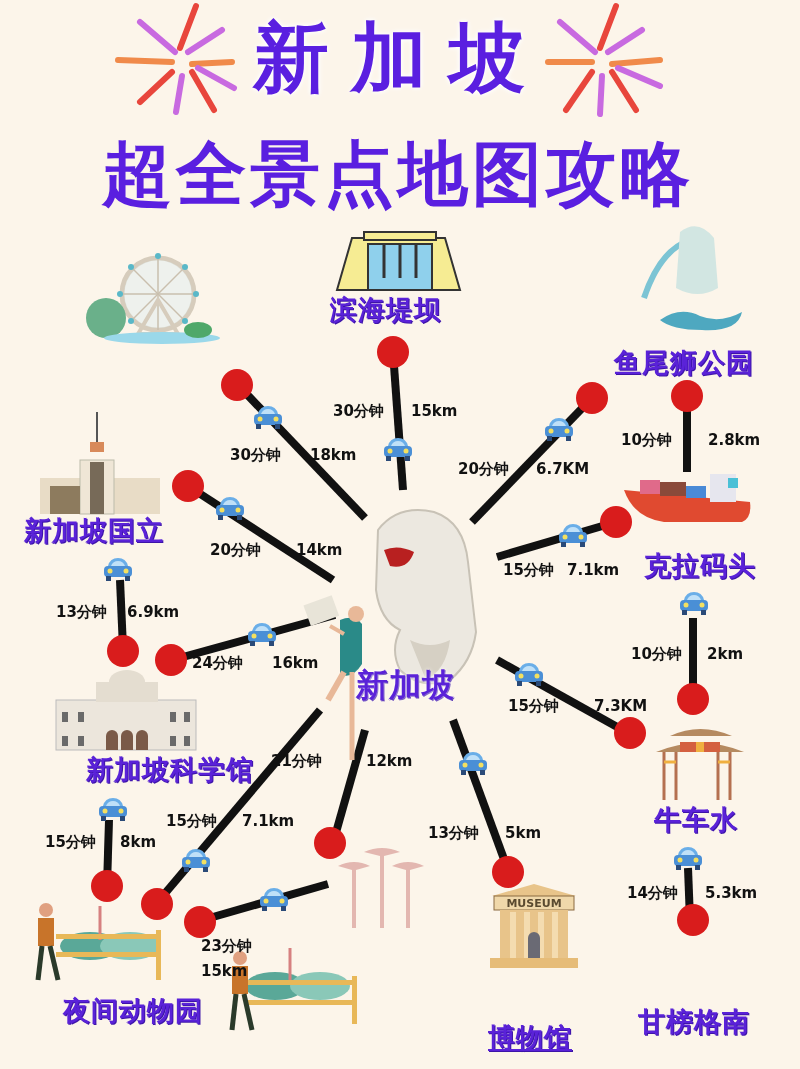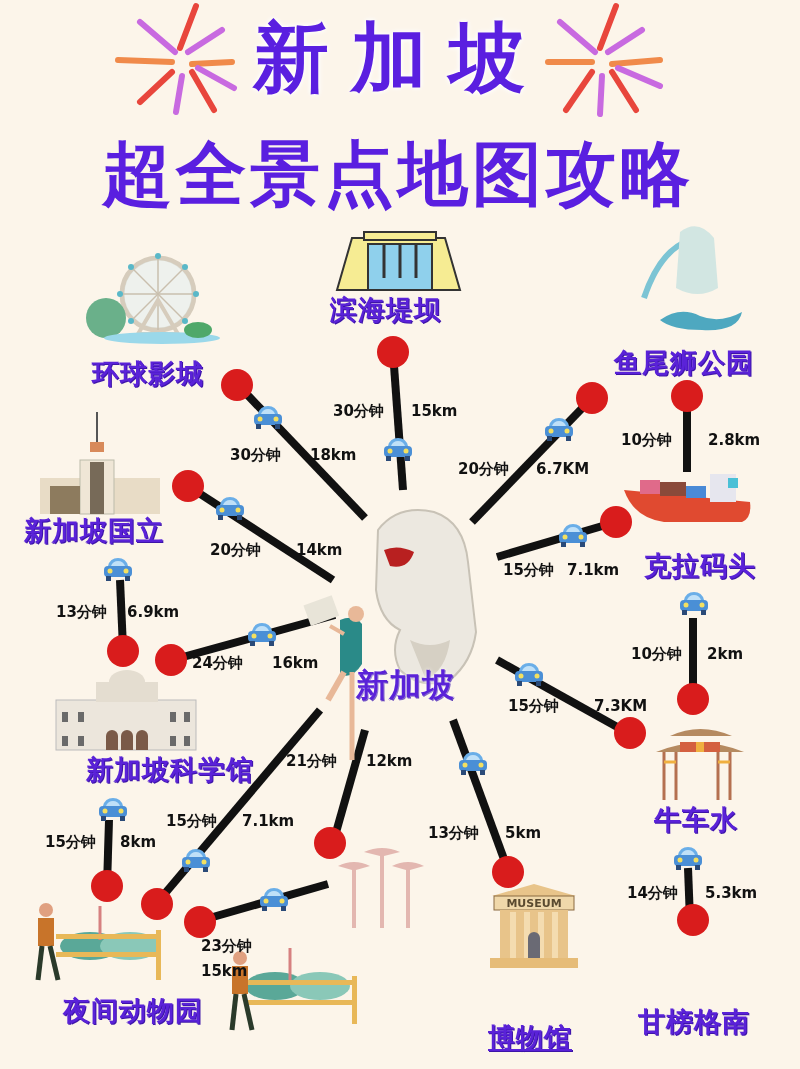--- a/index.html
+++ b/index.html
@@ -257,21 +257,20 @@
       <line x1="344" y1="672" x2="328" y2="700" stroke="#e8b898" stroke-width="6"></line>
       <line x1="352" y1="672" x2="352" y2="760" stroke="#e8b898" stroke-width="5"></line>
       <line x1="330" y1="626" x2="344" y2="634" stroke="#e8b898" stroke-width="4"></line>
     </g>
   </svg>
 
   <div class="title1">新加坡</div>
   <div class="title2">超全景点地图攻略</div>
 
   <div class="place" style="left:330px;top:292px;">滨海堤坝</div>
-  <div class="place" style="left:92px;top:356px;">环球影城</div>
   <div class="place" style="left:614px;top:345px;">鱼尾狮公园</div>
   <div class="place" style="left:24px;top:513px;">新加坡国立</div>
   <div class="place" style="left:644px;top:548px;">克拉码头</div>
   <div class="place" style="left:58px;top:752px;margin-left:28px;">新加坡科学馆</div>
   <div class="place" style="left:654px;top:802px;">牛车水</div>
   <div class="place" style="left:63px;top:993px;">夜间动物园</div>
   <div class="place" style="left:488px;top:1020px;text-decoration:underline;">博物馆</div>
   <div class="place" style="left:638px;top:1004px;">甘榜格南</div>
   <div class="place center-label" style="left:356px;top:664px;">新加坡</div>
 
@@ -292,21 +291,21 @@
 
   <div class="lbl" style="left:192px;top:654px;">24分钟</div>
   <div class="lbl" style="left:272px;top:654px;">16km</div>
 
   <div class="lbl" style="left:508px;top:697px;">15分钟</div>
   <div class="lbl" style="left:594px;top:697px;">7.3KM</div>
 
   <div class="lbl" style="left:166px;top:812px;">15分钟</div>
   <div class="lbl" style="left:242px;top:812px;">7.1km</div>
 
-  <div class="lbl" style="left:286px;top:752px;">21分钟</div>
+  <div class="lbl" style="left:271px;top:752px;">21分钟</div>
   <div class="lbl" style="left:366px;top:752px;">12km</div>
 
   <div class="lbl" style="left:428px;top:824px;">13分钟</div>
   <div class="lbl" style="left:505px;top:824px;">5km</div>
 
   <div class="lbl" style="left:621px;top:431px;">10分钟</div>
   <div class="lbl" style="left:708px;top:431px;">2.8km</div>
 
   <div class="lbl" style="left:56px;top:603px;">13分钟</div>
   <div class="lbl" style="left:127px;top:603px;">6.9km</div>

